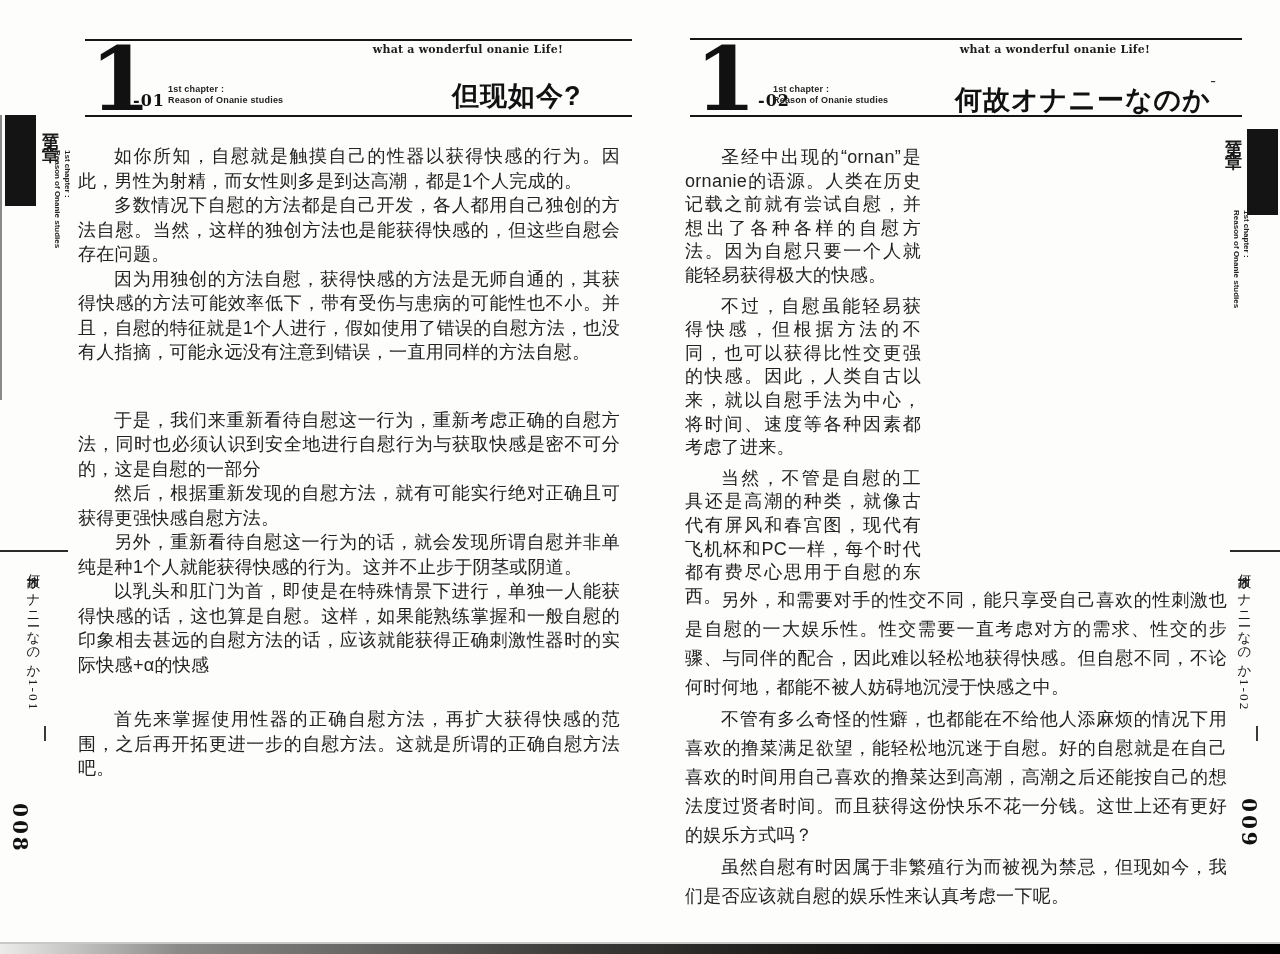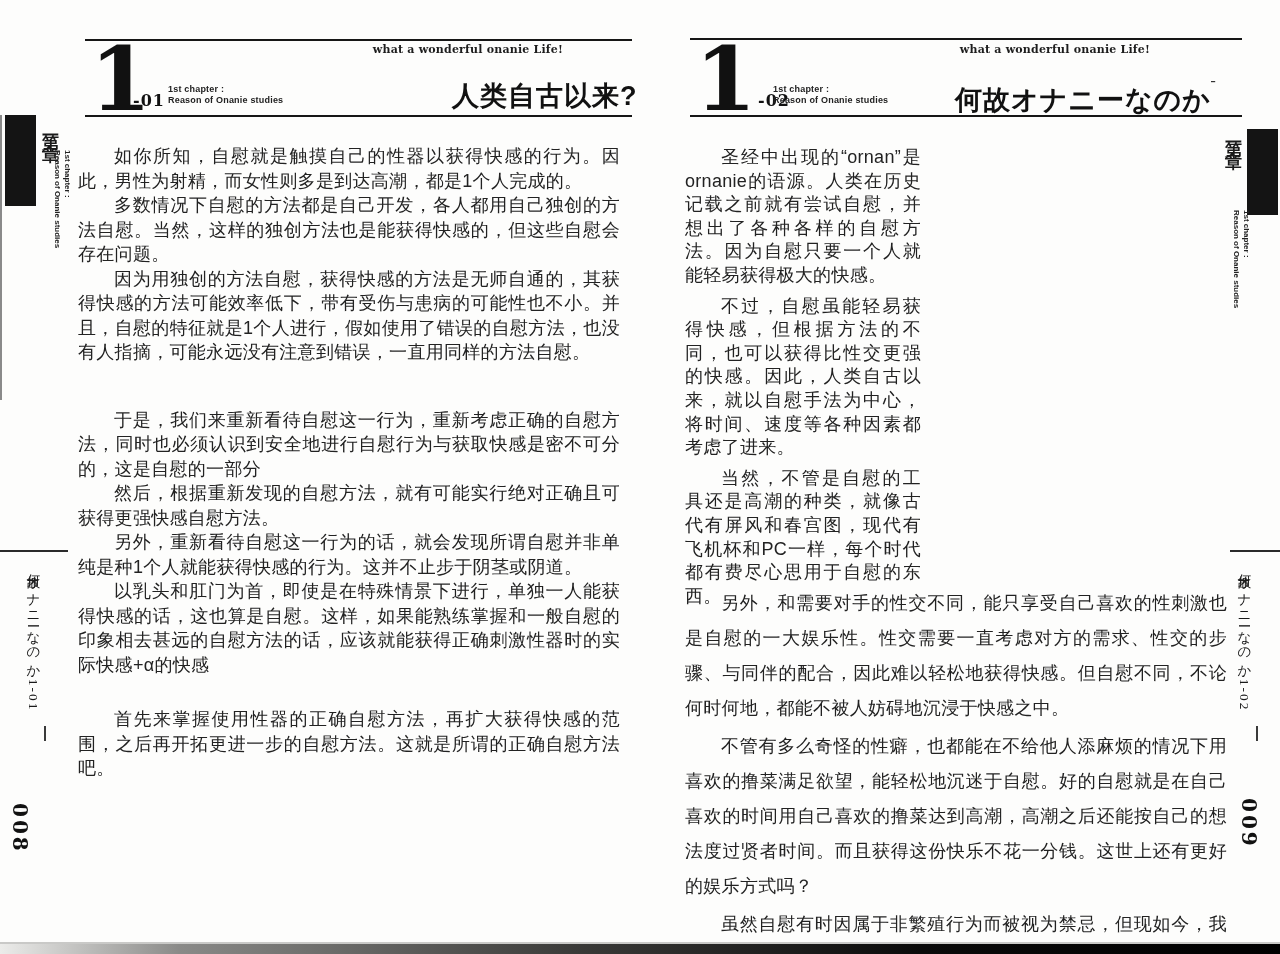--- a/index.html
+++ b/index.html
@@ -45,21 +45,21 @@
   .body-col p{
     margin:0;text-indent:2em;font-size:18px;line-height:24.5px;
     letter-spacing:0.3px;color:#222;
   }
   .left-body{left:78px;top:144px;width:542px;}
   .gap-lg{margin-top:43px !important;}
   .gap-md{margin-top:30px !important;}
   .right-narrow{left:685px;top:146px;width:236px;}
   .right-narrow p{line-height:23.6px;margin-bottom:7px;}
   .right-wide{left:685px;top:586px;width:542px;}
-  .right-wide p{line-height:35px;}
+  .right-wide p{line-height:29px;}
   .right-wide p + p{margin-top:3px;}
   
   .illustration{position:absolute;left:930px;top:128px;width:295px;height:450px;}
   
   .edge-line{position:absolute;background:#8a8a8a;}
   .tab-black{position:absolute;background:#141414;}
   .v-cjk{
     position:absolute;writing-mode:vertical-rl;text-orientation:mixed;
     white-space:nowrap;color:#1a1a1a;
   }
@@ -91,21 +91,21 @@
 
   <div>
     <div class="rule" style="left:85px;top:39px;width:547px;"></div>
     <div class="running-head" style="left:295px;top:43px;width:268px;">what a wonderful onanie Life!</div>
     <div class="big-numeral" style="left:90px;top:35px;">1</div>
     <div class="section-no" style="left:133px;top:91px;">-01</div>
     <div class="chapter-label" style="left:168px;top:84px;">
       <span style="display:block;">1st chapter :</span>
       <span style="display:block;">Reason of Onanie studies</span>
     </div>
-    <div class="page-title" style="left:452px;top:78px;">人类自古以来?</div>
+    <div class="page-title" style="left:452px;top:78px;">但现如今?</div>
     <div class="rule" style="left:85px;top:115px;width:547px;"></div>
 
     <div class="body-col left-body">
       <p>如你所知，自慰就是触摸自己的性器以获得快感的行为。因此，男性为射精，而女性则多是到达高潮，都是1个人完成的。</p>
       <p>多数情况下自慰的方法都是自己开发，各人都用自己独创的方法自慰。当然，这样的独创方法也是能获得快感的，但这些自慰会存在问题。</p>
       <p>因为用独创的方法自慰，获得快感的方法是无师自通的，其获得快感的方法可能效率低下，带有受伤与患病的可能性也不小。并且，自慰的特征就是1个人进行，假如使用了错误的自慰方法，也没有人指摘，可能永远没有注意到错误，一直用同样的方法自慰。</p>
       <p class="gap-lg">于是，我们来重新看待自慰这一行为，重新考虑正确的自慰方法，同时也必须认识到安全地进行自慰行为与获取快感是密不可分的，这是自慰的一部分</p>
       <p>然后，根据重新发现的自慰方法，就有可能实行绝对正确且可获得更强快感自慰方法。</p>
       <p>另外，重新看待自慰这一行为的话，就会发现所谓自慰并非单纯是种1个人就能获得快感的行为。这并不止步于阴茎或阴道。</p>
       <p>以乳头和肛门为首，即使是在特殊情景下进行，单独一人能获得快感的话，这也算是自慰。这样，如果能熟练掌握和一般自慰的印象相去甚远的自慰方法的话，应该就能获得正确刺激性器时的实际快感+α的快感</p>

